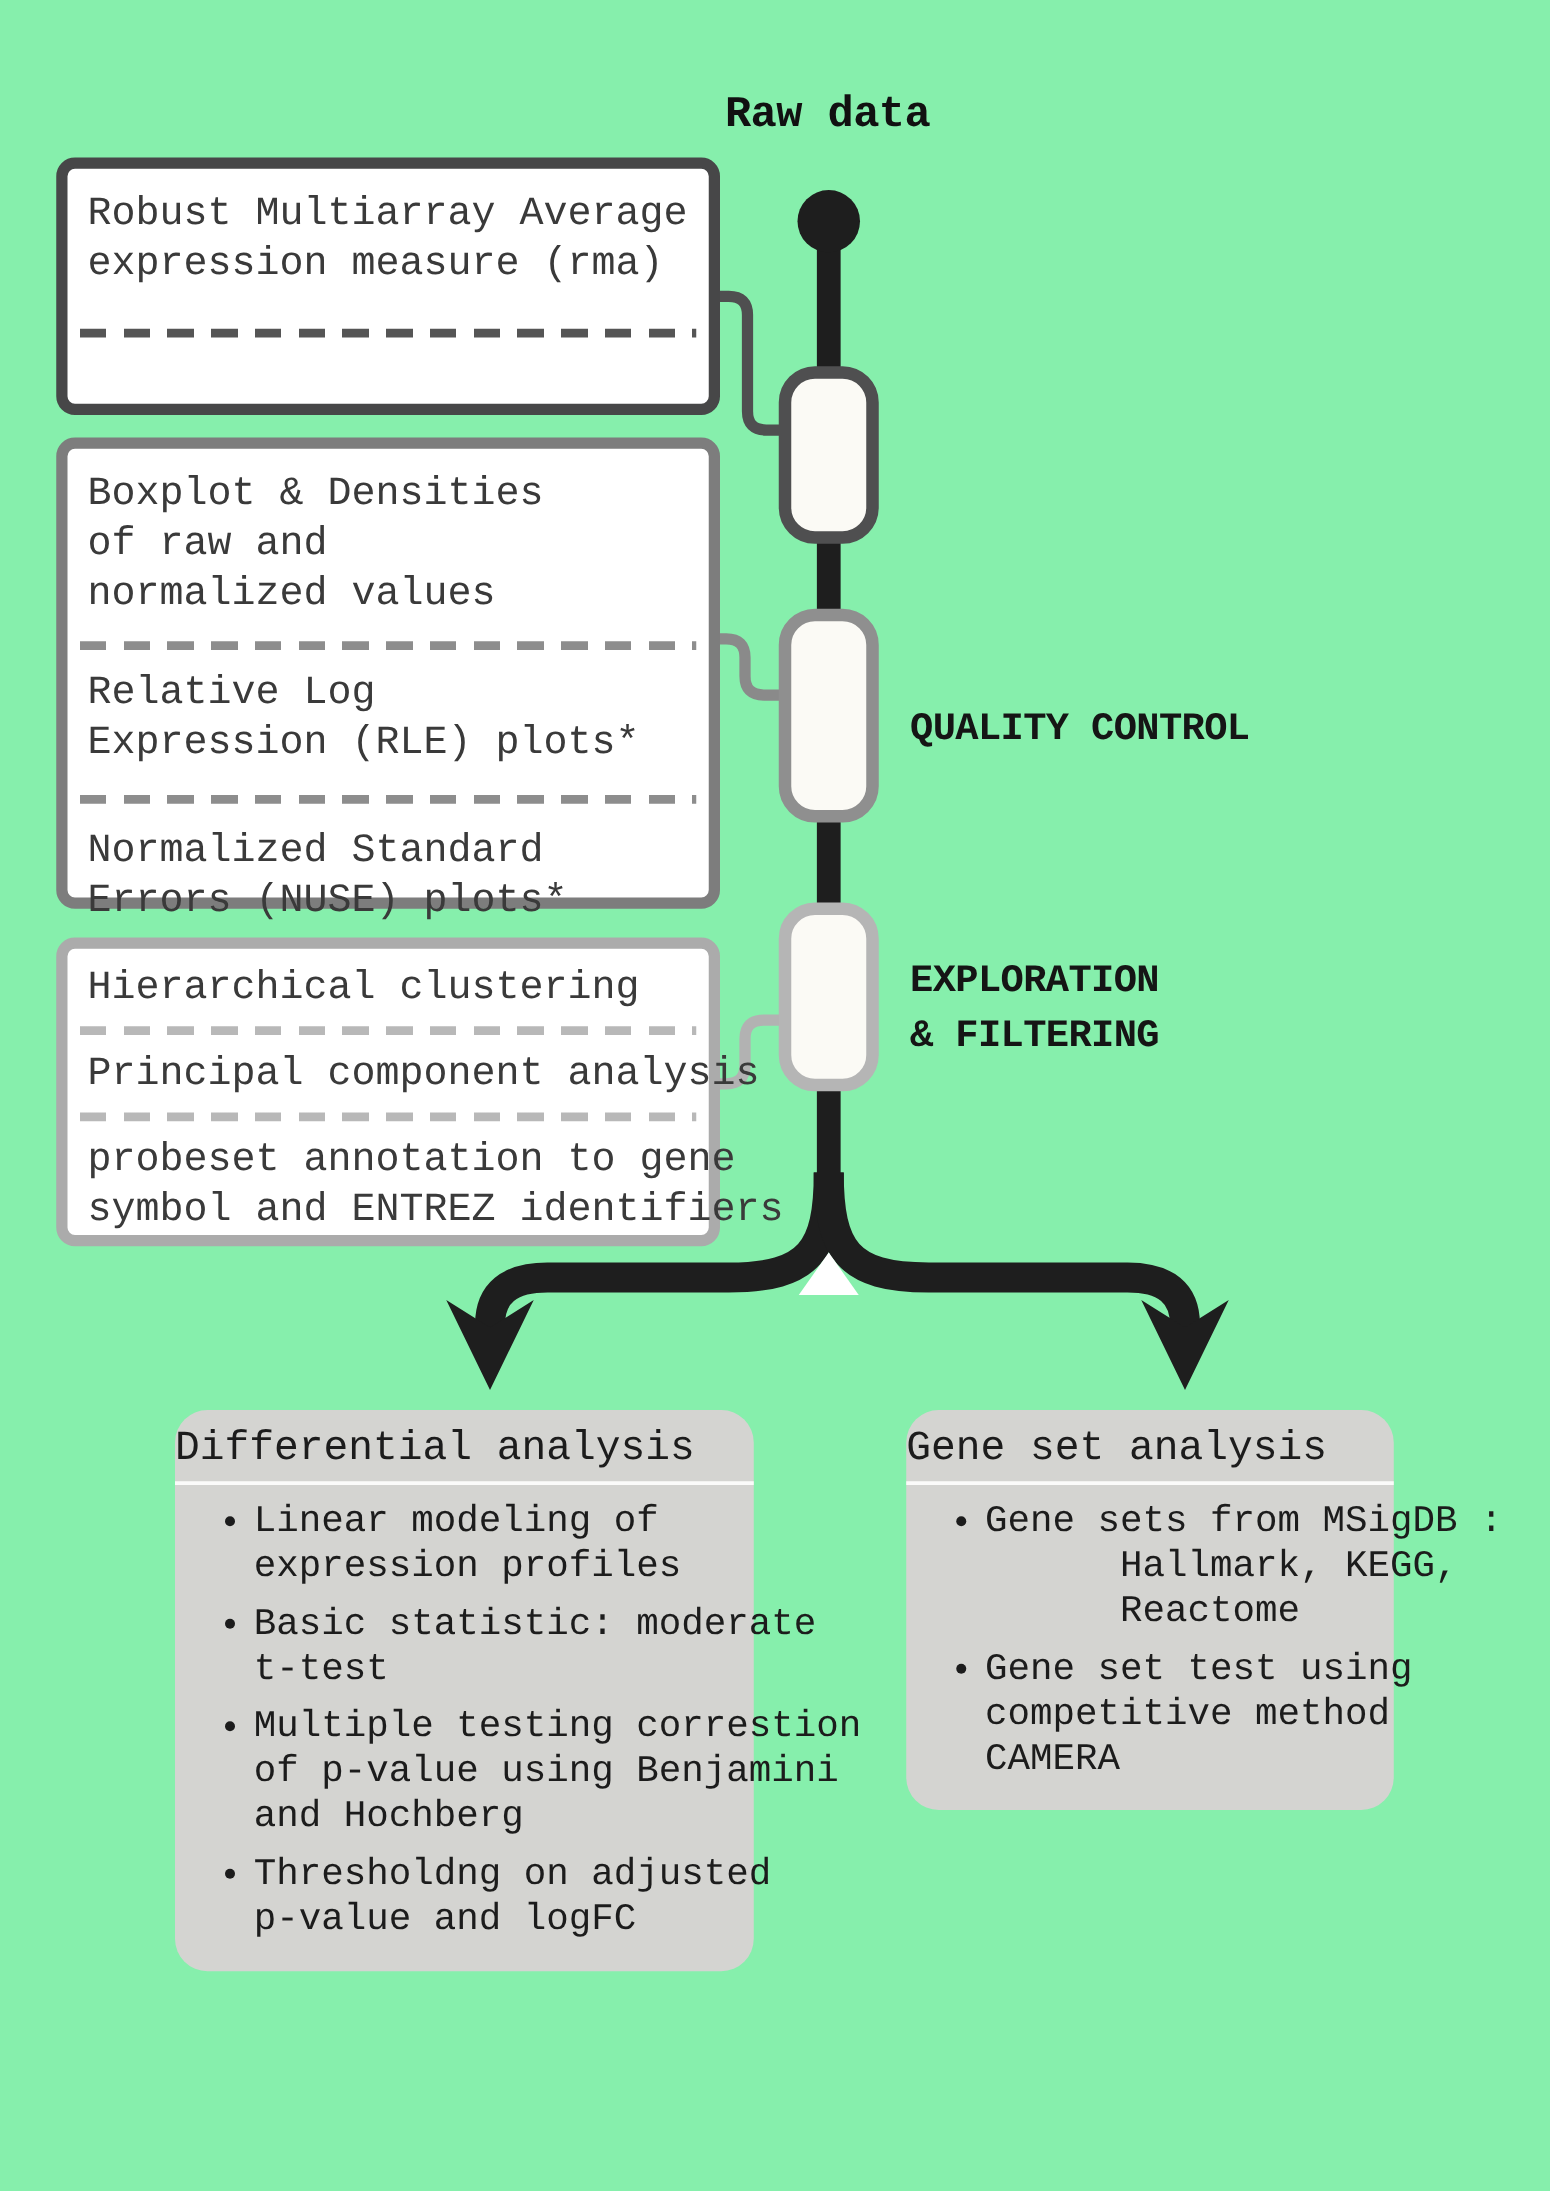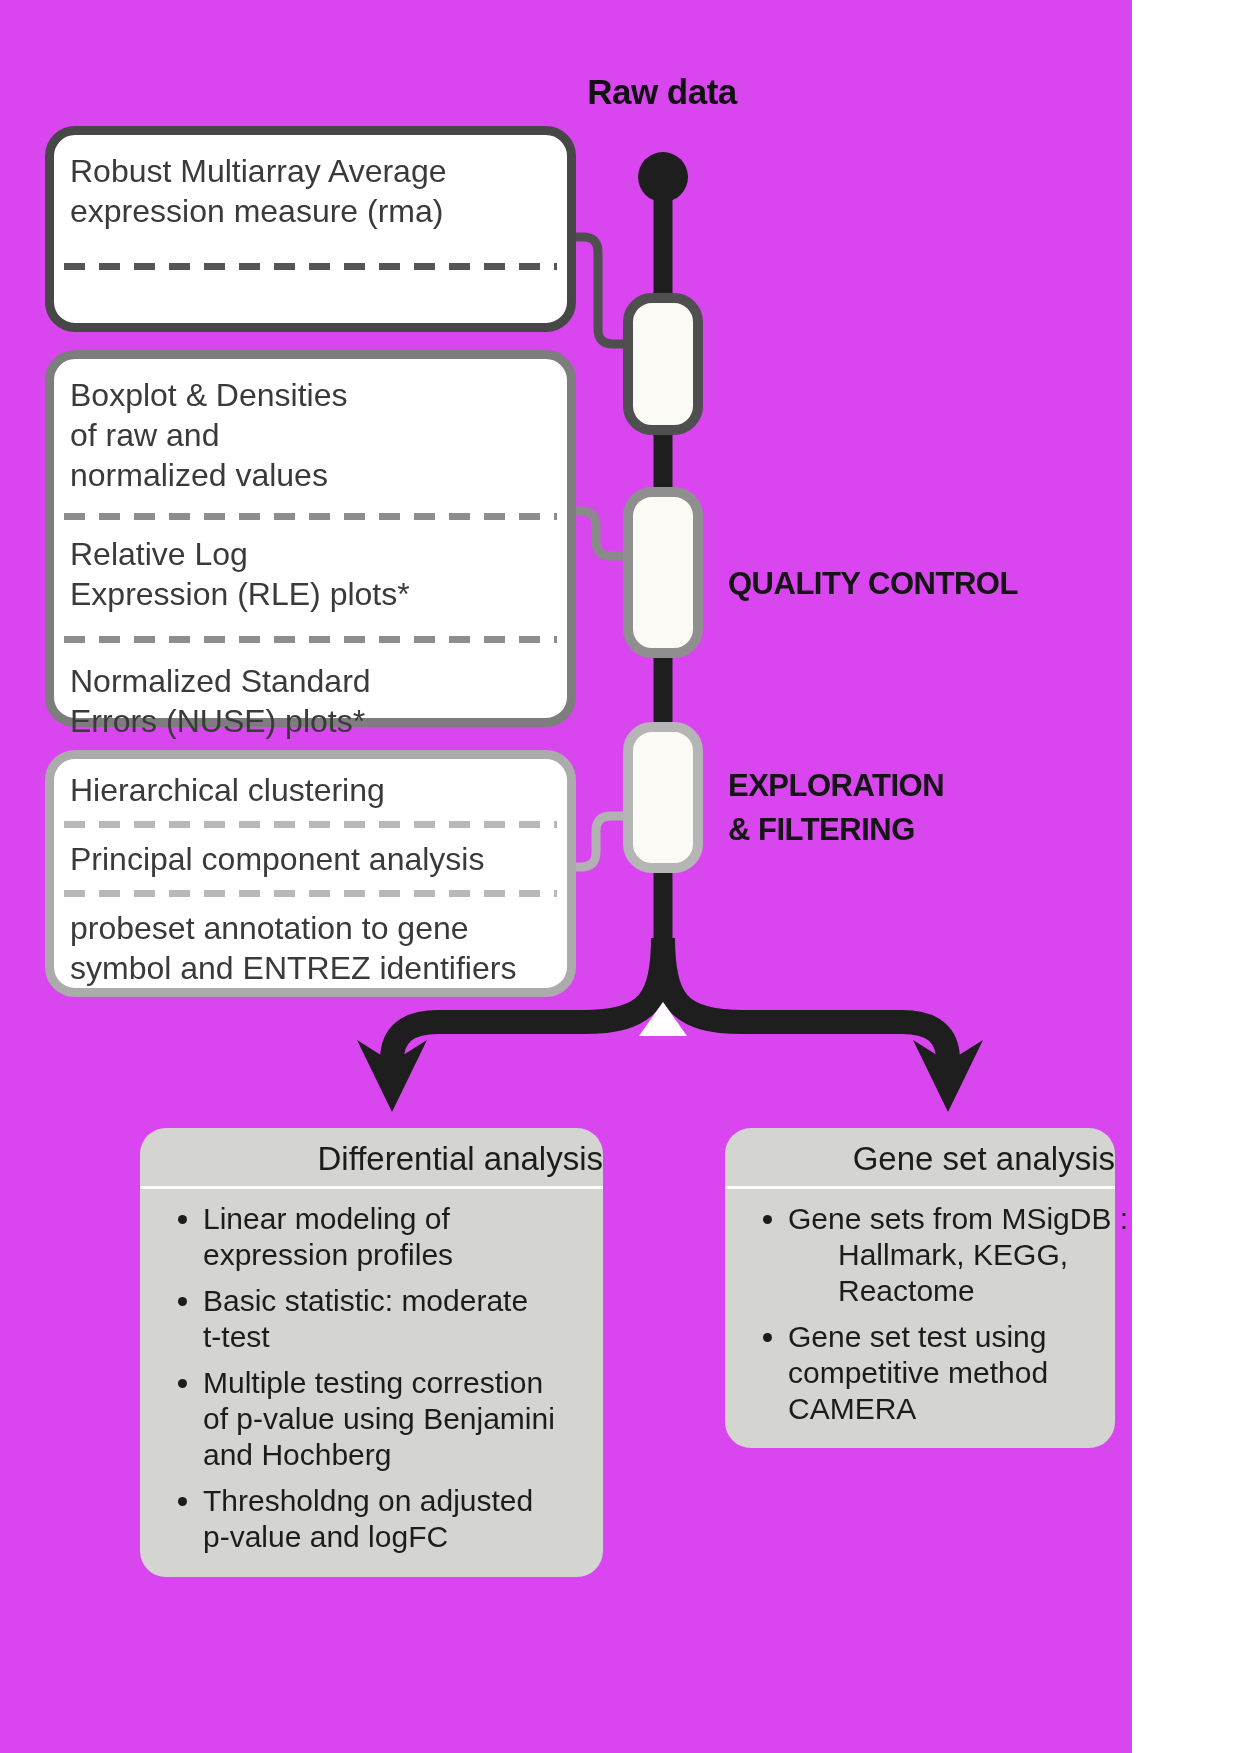--- a/index.html
+++ b/index.html
@@ -1,31 +1,31 @@
 <!DOCTYPE html>
 <html><head>
 <meta charset="utf-8">
 <style>
   html,body { margin:0; padding:0; background:#ffffff; }
   .canvas {
-    position:relative; width:1132px; height:1753px; background:#d946ef;
-    font-family:Liberation Sans, sans-serif; overflow:hidden;
+    position:relative; width:1240px; height:1753px; background:#86efac;
+    font-family:Liberation Mono, monospace; overflow:hidden;
   }
   .abs { position:absolute; }
 
   
   .raw-data {
     left:530px; top:72px; width:264px; text-align:center;
     font-size:35px; font-weight:bold; color:#111; letter-spacing:-0.5px;
   }
 
   
   .step-box {
     left:45px; width:531px; box-sizing:border-box;
-    background:#ffffff; border-radius:30px;
+    background:#ffffff; border-radius:15px;
   }
   .box1 { top:126px; height:206px; border:9px solid #474748; }
   .box2 { top:350px; height:377px; border:9px solid #7d7d7d; }
   .box3 { top:750px; height:247px; border:9px solid #ababab; }
   .step {
     padding:12px 12px 12px 16px; font-size:32px; line-height:40px;
     color:#3a3a3a; white-space:pre;
   }
   .box1 .step1 { padding-top:16px; padding-bottom:32px; }
   .box1 .step2 { padding-top:14px; }
@@ -45,21 +45,21 @@
   }
   .lbl1 { top:378px; }
   .lbl2 { top:562px; }
   .lbl3 { top:764px; }
 
   
   .analysis-box { box-sizing:border-box; background:#d4d4d1; border-radius:26px; }
   .box-da { left:140px; top:1128px; width:463px; height:449px; }
   .box-gs { left:725px; top:1128px; width:390px; height:320px; }
   .analysis-title {
-    text-align:right; font-size:33px; color:#1c1c1c; padding-top:12px;
+    text-align:left; font-size:33px; color:#1c1c1c; padding-top:12px;
     padding-bottom:8px; border-bottom:3px solid #fbfbfa;
   }
   .analysis-list {
     margin:12px 0 0 17px; padding:0 10px 0 46px; list-style:disc outside;
   }
   .analysis-list li {
     font-size:30px; line-height:36px; color:#1c1c1c; margin-bottom:10px;
     white-space:pre;
   }
   svg { display:block; }

